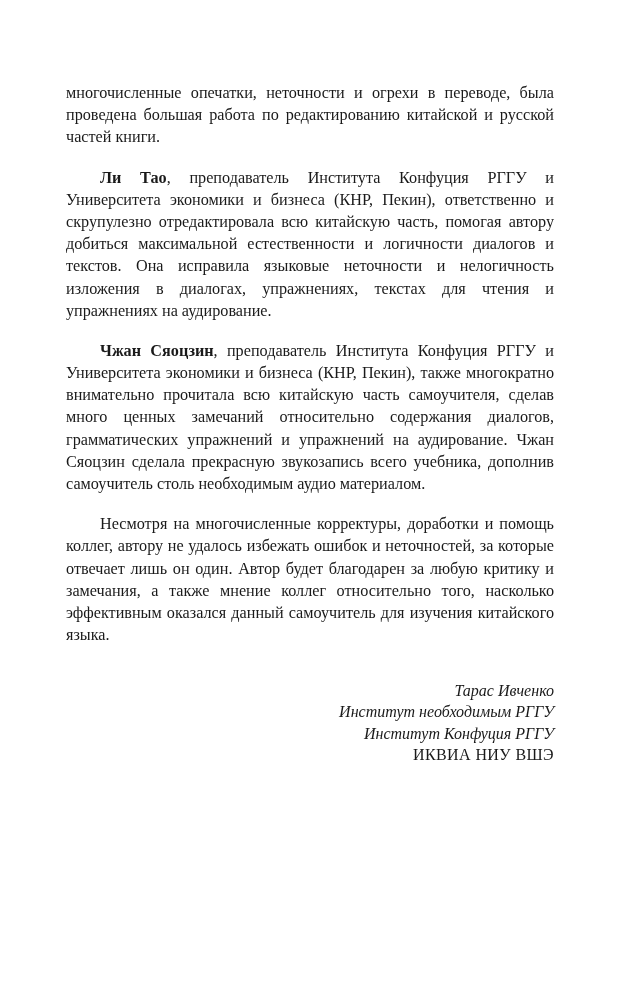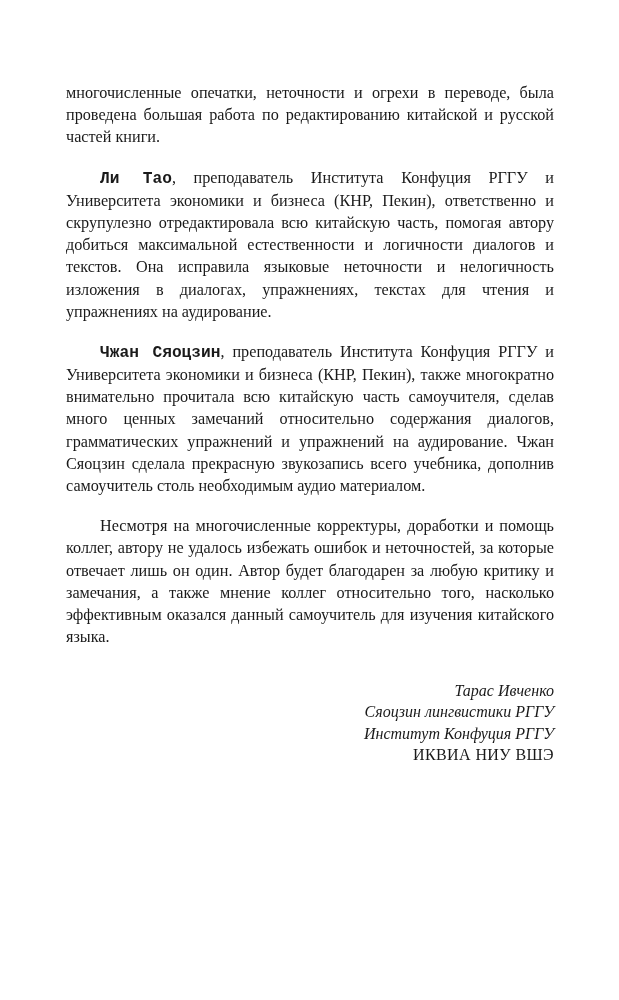--- a/index.html
+++ b/index.html
@@ -37,21 +37,20 @@
     hyphens: manual;
   }
   p.para.indented {
     text-indent: 34px;
   }
   p.para:last-of-type {
     margin-bottom: 16px;
   }
   .lead {
     font-weight: bold;
-    font-family: Liberation Mono, monospace;
   }
   .signature-block {
     position: absolute;
     left: 66px;
     top: 680px;
     width: 488px;
     text-align: right;
   }
   .sig-line {
     font-size: 16px;
@@ -84,18 +83,18 @@
     </p>
 
     <p class="para indented">
       <span>Несмотря на многочисленные корректуры, доработки и помощь коллег, автору не удалось избежать ошибок и неточностей, за которые отвечает лишь он один. Автор будет благодарен за любую критику и замечания, а также мнение коллег относительно того, насколько эффективным оказался данный самоучитель для изучения китайского языка.</span>
     </p>
 
   </div>
 
   <div class="signature-block">
     <p class="sig-line">Тарас Ивченко</p>
-    <p class="sig-line">Сяоцзин лингвистики РГГУ</p>
+    <p class="sig-line">Институт необходимым РГГУ</p>
     <p class="sig-line">Институт Конфуция РГГУ</p>
     <p class="sig-line last">ИКВИА НИУ ВШЭ</p>
   </div>
 
 </div>
 
 </body></html>

